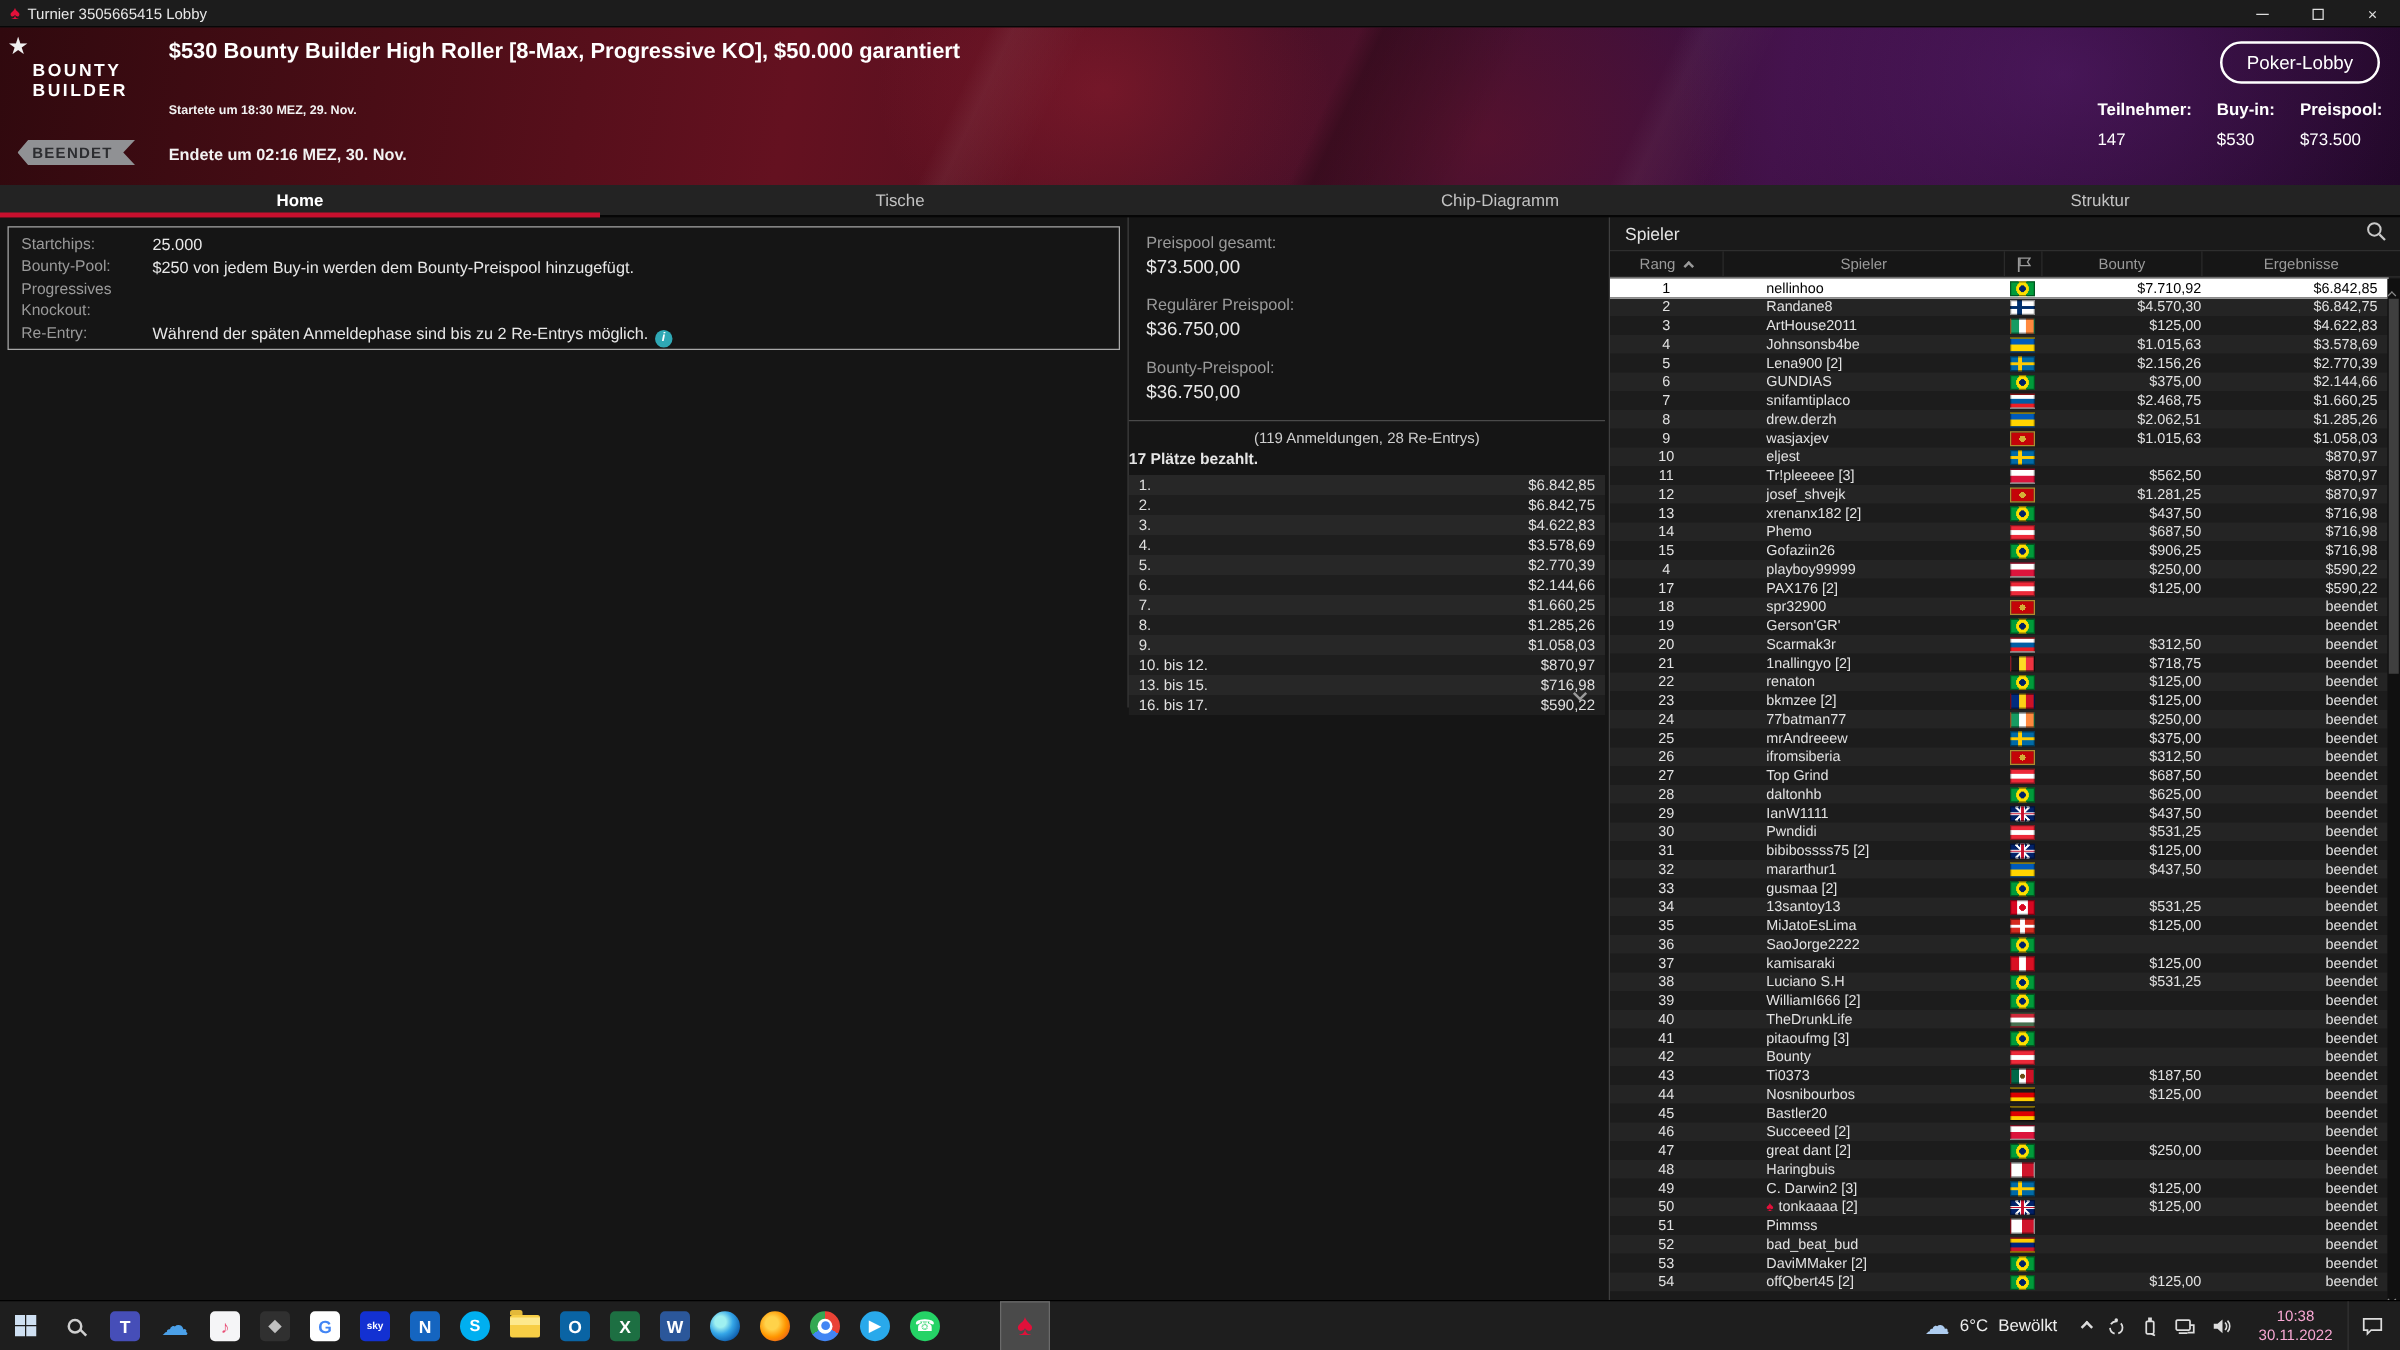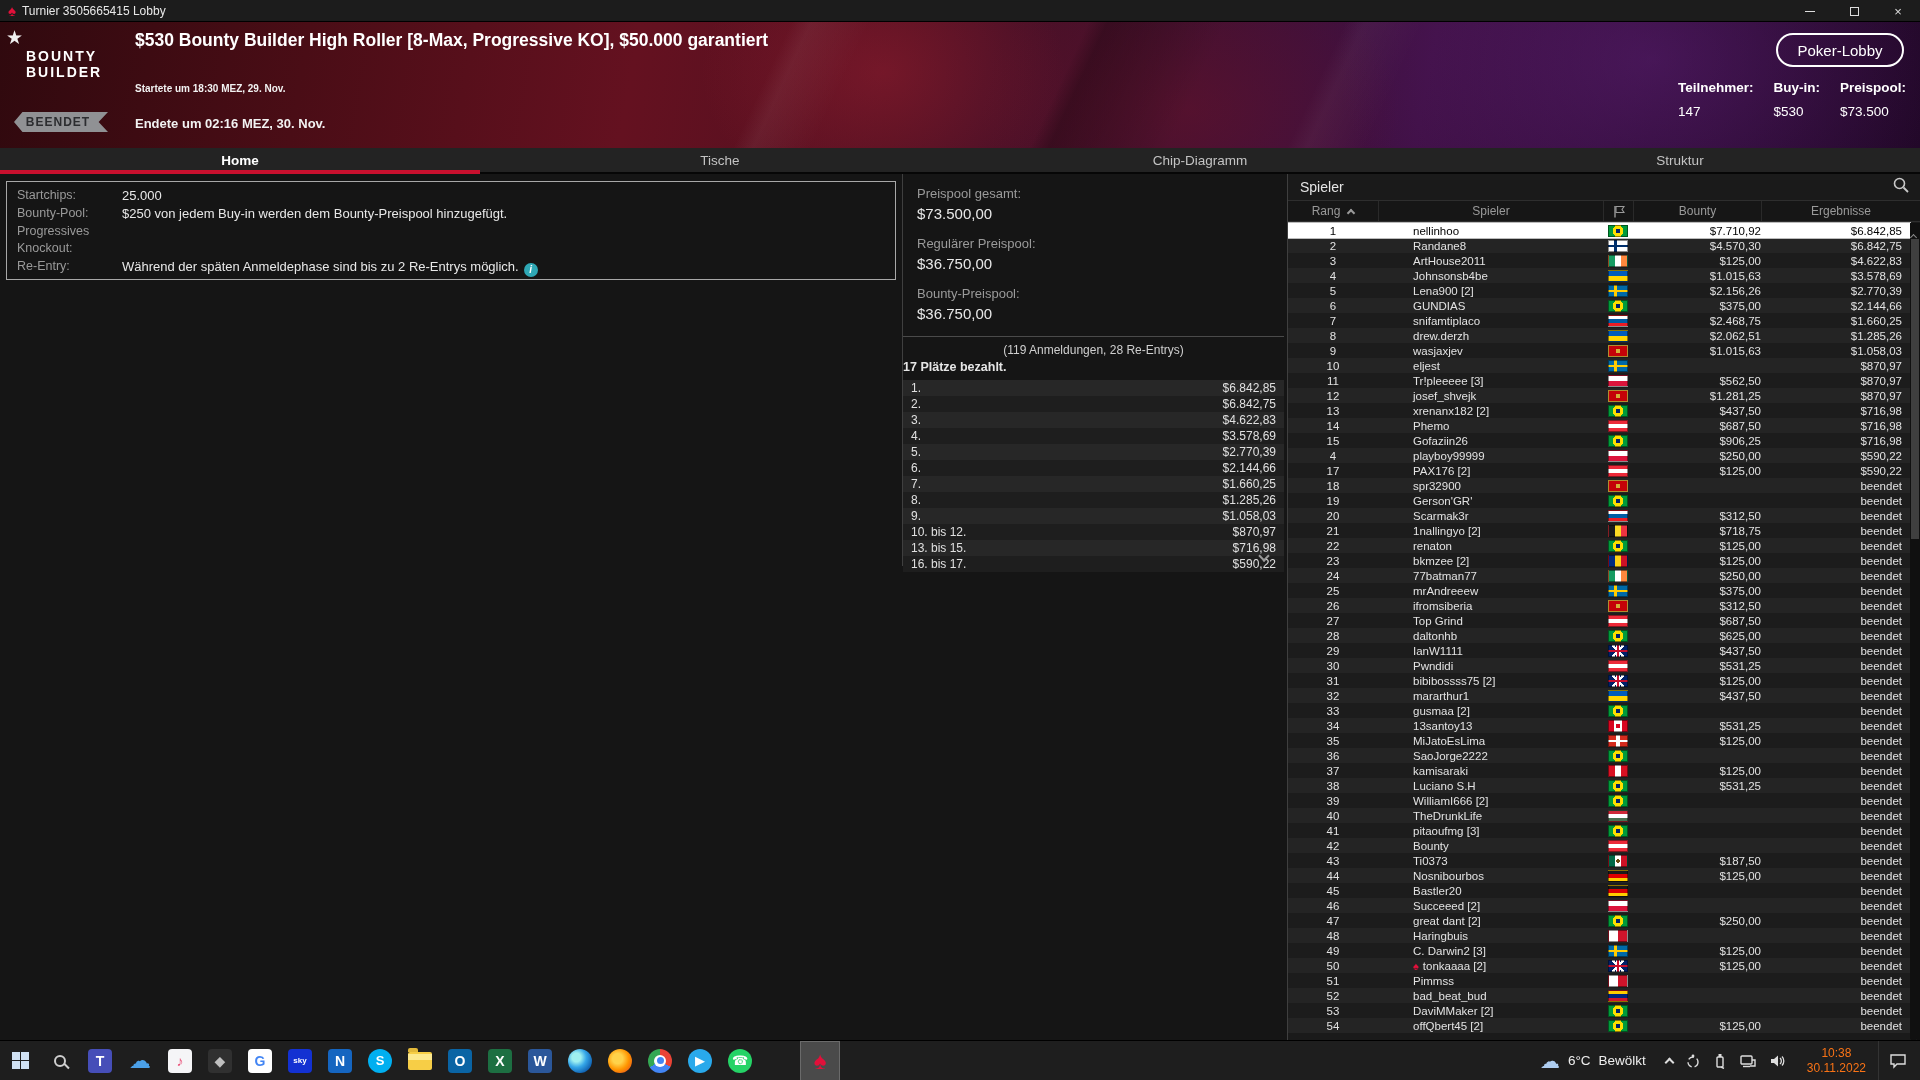--- a/index.html
+++ b/index.html
@@ -157,21 +157,21 @@
   .chromeicon:after{content:"";position:absolute;left:8.5px;top:8.5px;width:7px;height:7px;border-radius:50%;background:#4285f4;}
   .edgeicon{width:24px;height:24px;border-radius:50%;background:radial-gradient(circle at 35% 35%,#9ff0f0 0 20%,#35a6e8 45%,#0b57a8 80%);}
   .fficon{width:24px;height:24px;border-radius:50%;background:radial-gradient(circle at 40% 40%,#ffd24a 0 25%,#ff9500 55%,#e8581d 85%);}
   .cloudglyph{color:#4ba0e8;font-size:22px;line-height:1;}
   .tb-right{margin-left:auto;display:flex;align-items:center;height:100%;gap:4px;padding-right:4px;}
   .weather{display:flex;align-items:center;gap:8px;color:#eee;font-size:13.5px;padding:0 8px;}
   .weather .wcloud{color:#aecdf0;font-size:20px;}
   .trayicons{display:flex;align-items:center;gap:12px;padding:0 8px;color:#ddd;}
   .trayicons svg{display:block;}
   .tchev{display:inline-block;width:7px;height:7px;border-left:2px solid #ddd;border-top:2px solid #ddd;transform:rotate(45deg);margin-top:3px;}
-  .clock{color:#f97316;font-size:12px;text-align:center;line-height:15px;padding:0 8px;}
+  .clock{color:#f9a8d4;font-size:12px;text-align:center;line-height:15px;padding:0 8px;}
   .actioncenter{width:38px;height:40px;display:flex;align-items:center;justify-content:center;border-left:1px solid #333;}
 </style>
 </head>
 <body>
 
 <div class="screen">
 
   <div class="titlebar">
     <span class="spade">♠</span>
     <span class="ttext">Turnier 3505665415 Lobby</span>

